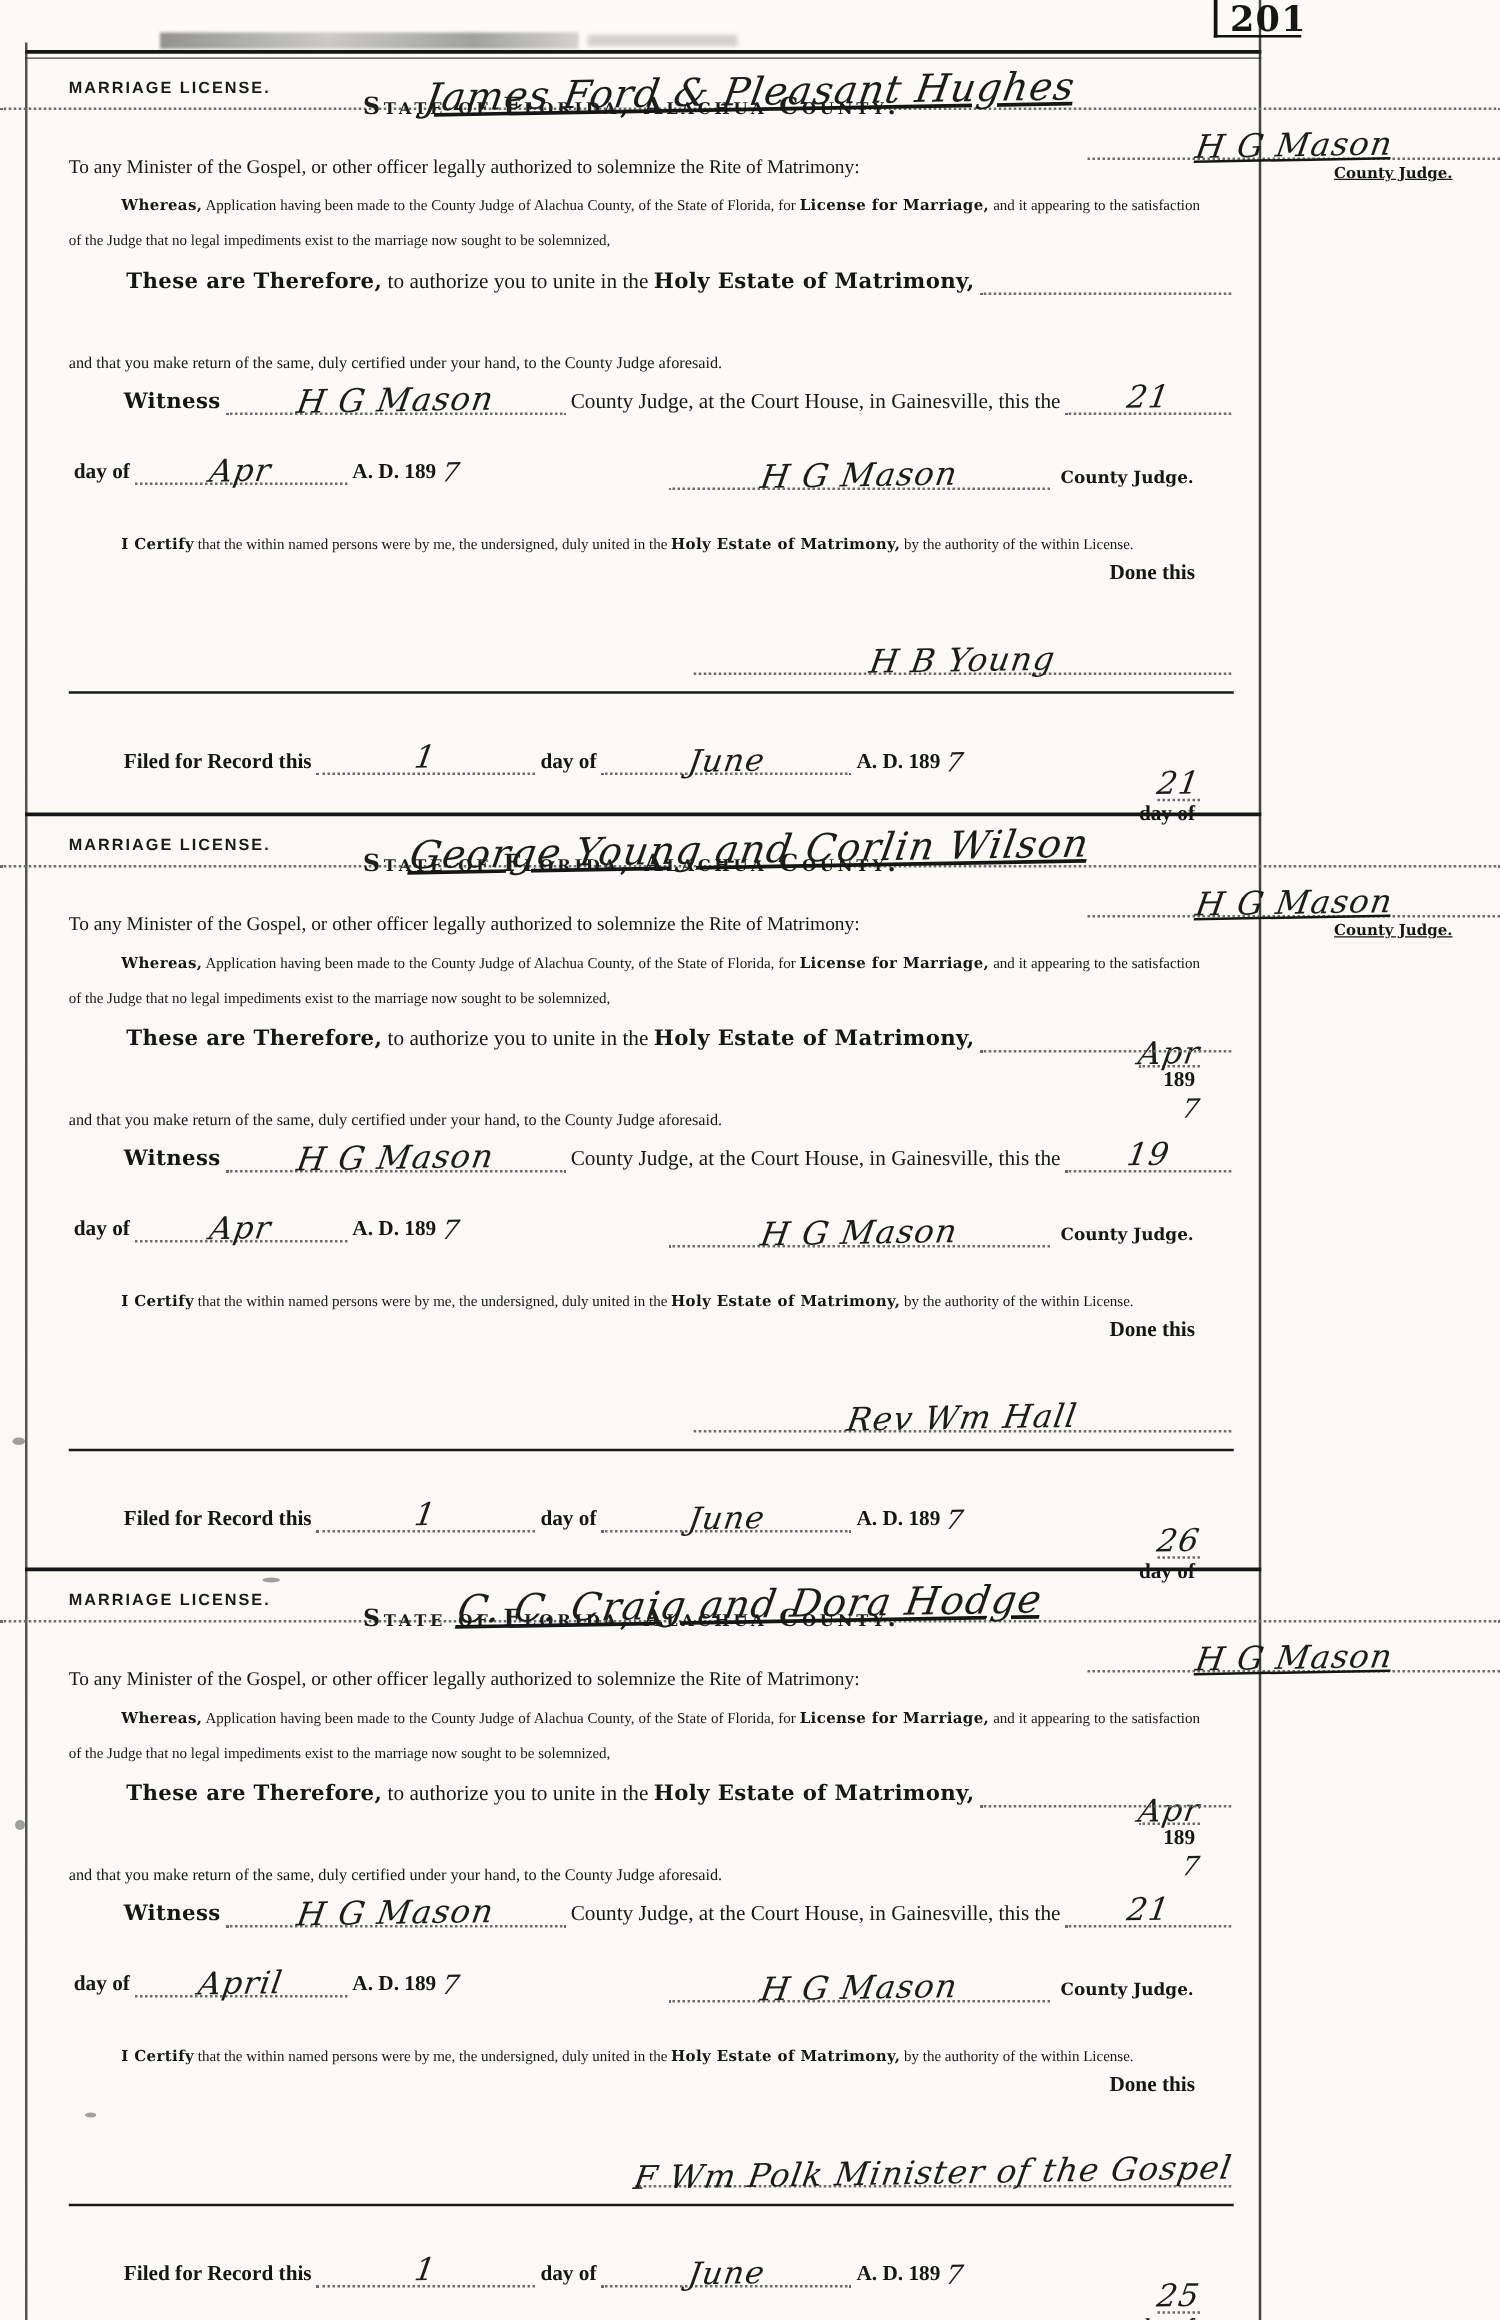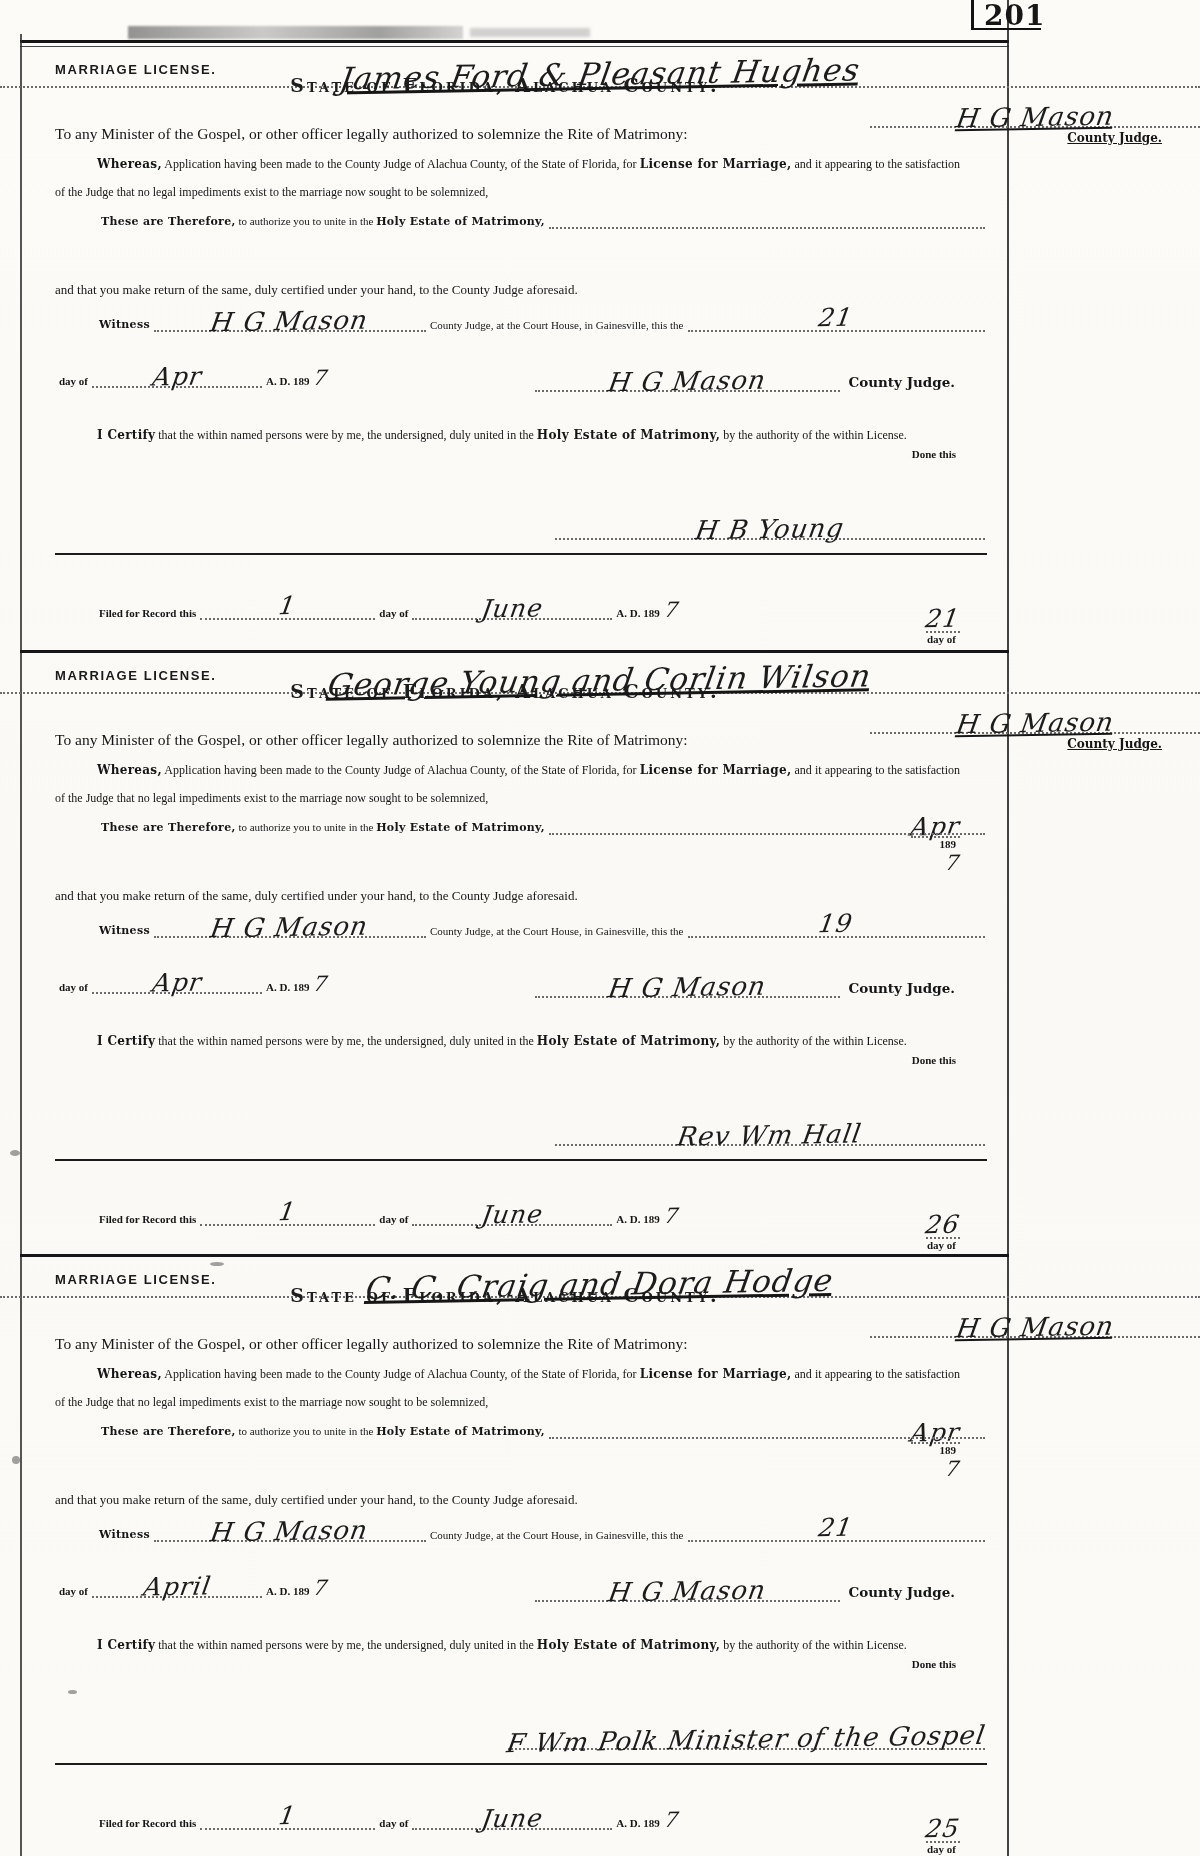--- a/index.html
+++ b/index.html
@@ -38,21 +38,21 @@
     font-family:"DejaVu Serif", serif;font-weight:600;font-size:19px;letter-spacing:3px;
     font-variant:small-caps;color:#1d1d1d;}
   .addressee{position:absolute;left:55px;width:905px;top:77px;margin:0;font-size:15.5px;}
   .para{position:absolute;left:55px;width:905px;margin:0;font-size:12px;line-height:28px;
     text-align:justify;text-align-last:left;}
   .whereas{top:102px;}
   .certify{top:373px;line-height:29px;}
   .indent{padding-left:42px;}
   b.gothic{font-family:"DejaVu Serif", serif;font-weight:bold;letter-spacing:.3px;}
   .row{position:absolute;display:flex;align-items:flex-end;}
-  .print{white-space:nowrap;font-size:11px;margin:0 4px 1px 4px;}
+  .print{white-space:nowrap;font-size:17px;margin:0 4px 1px 4px;}
   .fill{border-bottom:2px dotted #6b6b6b;display:flex;justify-content:center;align-items:flex-end;}
   .grow{flex:1 1 auto;}
   .therefore-row{top:167px;left:55px;right:215px;}
   .names-row{top:189px;left:55px;right:240px;height:40px;display:flex;}
   .names-row .fill{flex:1;}
   .return-line{position:absolute;left:55px;top:234px;margin:0;font-size:13px;}
   .witness-row{top:248px;left:95px;right:215px;height:36px;}
   .w-sig-fill{flex:0 0 272px;}
   .dayof-left{top:300px;left:55px;height:40px;width:560px;}
   .dayof-right{top:296px;right:245px;width:420px;height:48px;}

